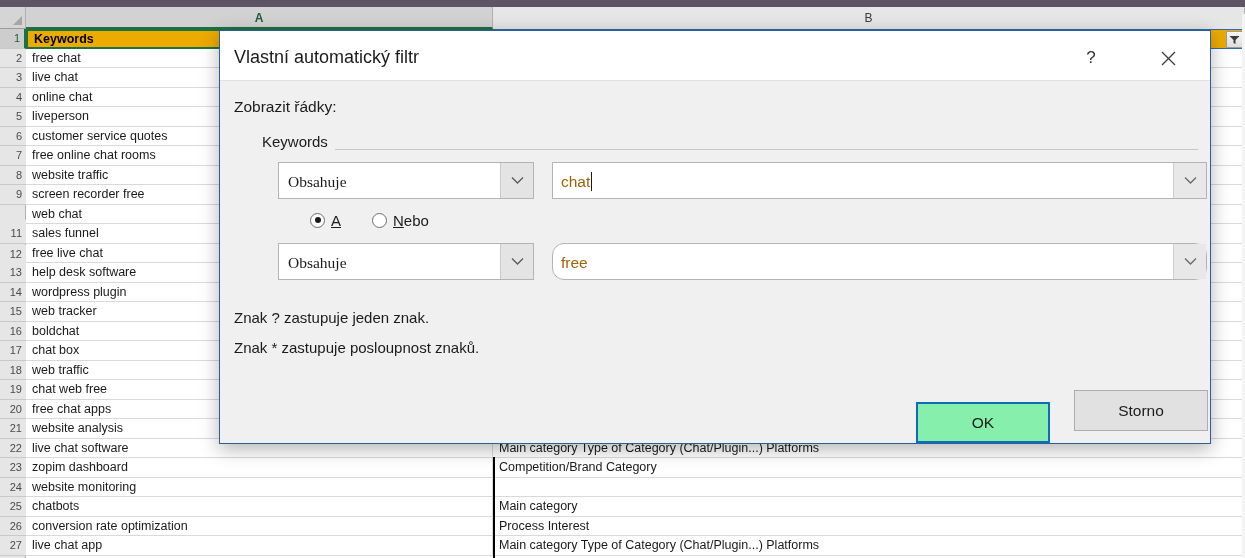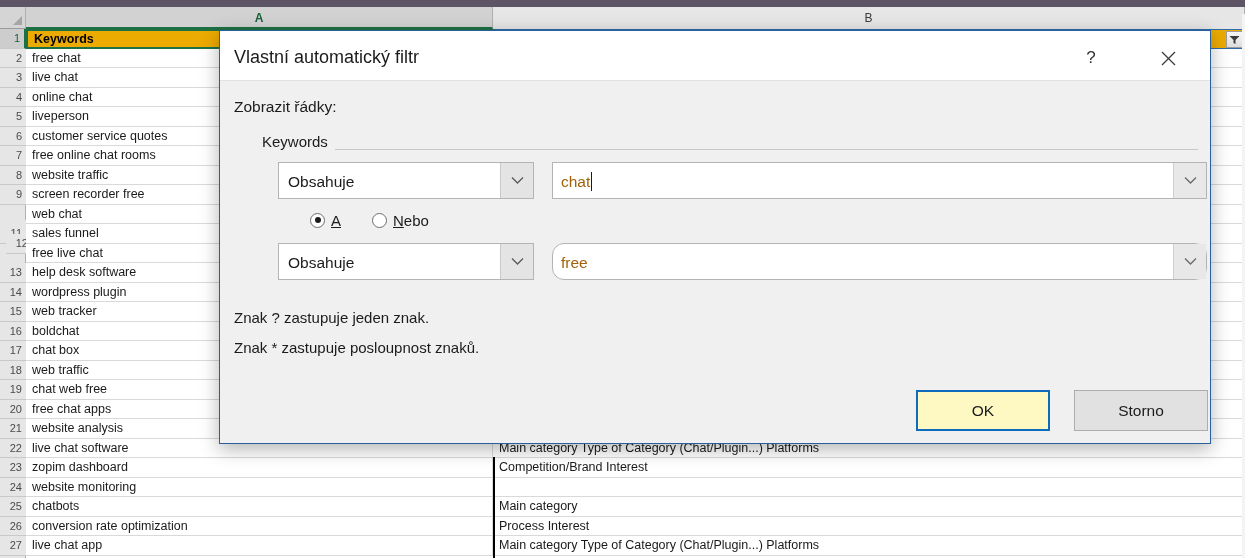--- a/index.html
+++ b/index.html
@@ -272,20 +272,21 @@
     background: #ffffff;
     border: 1px solid #b4b4b4;
   }
   .combo-text {
     position: absolute;
     left: 9px; top: 0;
     height: 35px; line-height: 37px;
     font-size: 15.5px;
     color: #1b1b1b;
     white-space: nowrap;
+    font-family: Liberation Serif, serif;
   }
   .combo-arrow {
     position: absolute;
     right: 0; top: 0;
     width: 33px; height: 35px;
     background: #e4e4e4;
     border-left: 1px solid #c9c9c9;
     display: flex;
     align-items: center;
     justify-content: center;
@@ -386,21 +387,22 @@
     border: 1px solid #adadad;
     font-size: 15.5px;
     color: #1b1b1b;
     display: flex;
     align-items: center;
     justify-content: center;
     cursor: default;
   }
   .btn.default {
     border: 2px solid #0f6cbd;
-    background: #fef9c3;
+    background: #86efac;
+    margin-top: 12px;
   }
   #ok-btn { left: 696px; top: 309px; }
   #cancel-btn { left: 854px; top: 309px; }
 
   
   .scroll-sliver {
     position: absolute;
     right: 0; top: 7px;
     width: 3px; height: 551px;
     background: #f4f4f4;
@@ -428,21 +430,21 @@
         <div class="rowhead" style="top: 19.5px;">2</div>
         <div class="rowhead" style="top: 39px;">3</div>
         <div class="rowhead" style="top: 58.5px;">4</div>
         <div class="rowhead" style="top: 78px;">5</div>
         <div class="rowhead" style="top: 97.5px;">6</div>
         <div class="rowhead" style="top: 117px;">7</div>
         <div class="rowhead" style="top: 136.5px;">8</div>
         <div class="rowhead" style="top: 156px;">9</div>
         <div class="rowhead" style="top: 191px; padding-left: 40px;">10</div>
         <div class="rowhead" style="top: 195px;">11</div>
-        <div class="rowhead" style="top: 205px; margin-left: 6px;">12</div>
+        <div class="rowhead" style="top: 216px;">12</div>
         <div class="rowhead" style="top: 234px;">13</div>
         <div class="rowhead" style="top: 253.5px;">14</div>
         <div class="rowhead" style="top: 273px;">15</div>
         <div class="rowhead" style="top: 292.5px;">16</div>
         <div class="rowhead" style="top: 312px;">17</div>
         <div class="rowhead" style="top: 331.5px;">18</div>
         <div class="rowhead" style="top: 351px;">19</div>
         <div class="rowhead" style="top: 370.5px;">20</div>
         <div class="rowhead" style="top: 390px;">21</div>
         <div class="rowhead" style="top: 409.5px;">22</div>
@@ -544,21 +546,21 @@
         <div class="row" style="top: 390px;">
           <div class="cell-a">website analysis</div>
           <div class="cell-b"></div>
         </div>
         <div class="row" style="top: 409.5px;">
           <div class="cell-a">live chat software</div>
           <div class="cell-b">Main category Type of Category (Chat/Plugin...) Platforms</div>
         </div>
         <div class="row" style="top: 429px;">
           <div class="cell-a">zopim dashboard</div>
-          <div class="cell-b">Competition/Brand Interest</div>
+          <div class="cell-b">Competition/Brand Category</div>
         </div>
         <div class="row" style="top: 448.5px;">
           <div class="cell-a">website monitoring</div>
         </div>
         <div class="row" style="top: 468px;">
           <div class="cell-a">chatbots</div>
           <div class="cell-b">Main category</div>
         </div>
         <div class="row" style="top: 487.5px;">
           <div class="cell-a">conversion rate optimization</div>

